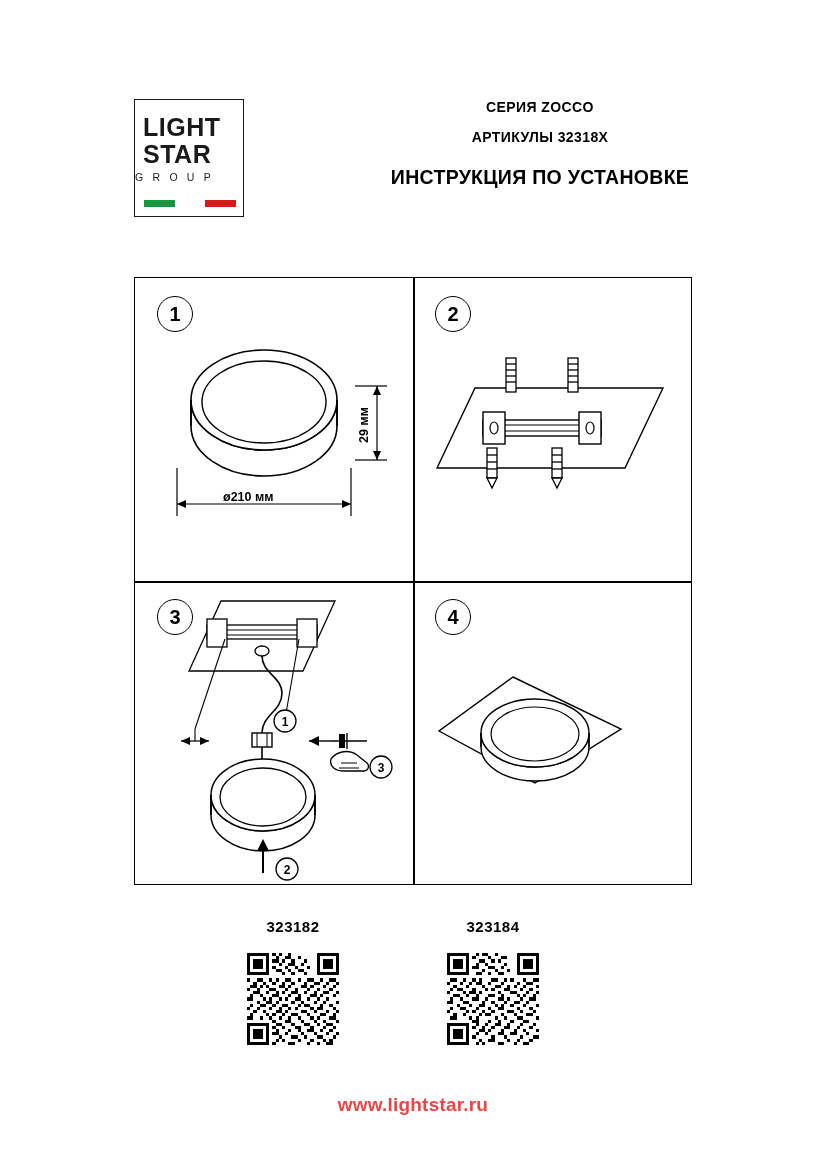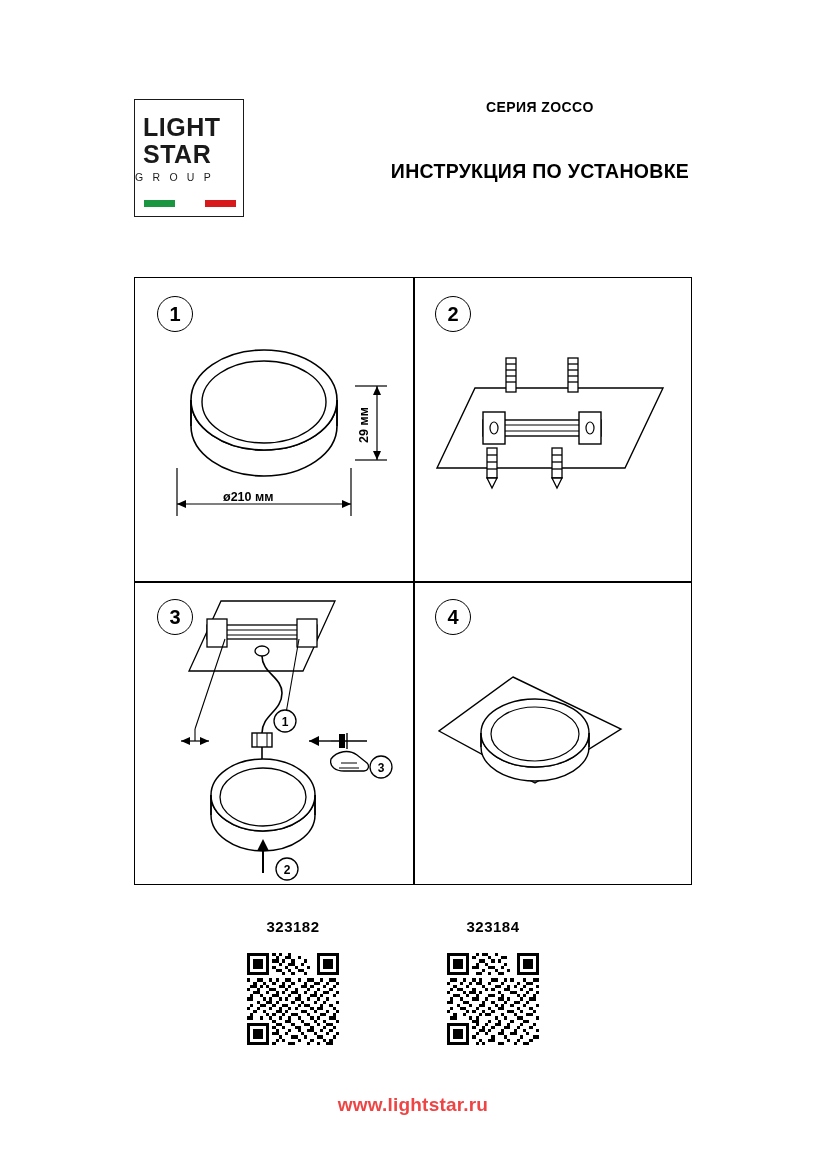--- a/index.html
+++ b/index.html
@@ -73,21 +73,21 @@
     line-height: 30px;
     color: #000;
   }
   .title-line-3, .title-line-4 {
     font-weight: bold;
     font-size: 19.5px;
     letter-spacing: 0.3px;
     line-height: 27px;
     color: #000;
   }
-  .title-line-3 { margin-top: 36px; text-align: center; }
+  .title-line-3 { margin-top: 12px; text-align: center; }
 
   
   .grid {
     position: absolute;
     left: 134px;
     top: 277px;
     width: 558px;
     height: 608px;
     border: 1.6px solid #000;
     box-sizing: border-box;
@@ -202,20 +202,21 @@
     <div class="logo-group">G R O U P</div>
     <div class="flag">
       <i style="background:#1a9641"></i>
         <i style="background:#ffffff"></i>
         <i style="background:#d7191c"></i>
     </div>
   </div>
 
   <div class="title-block">
     <div class="title-line-1">СЕРИЯ ZOCCO</div>
+    <div class="title-line-2">АРТИКУЛЫ 32318X</div>
     <div class="title-line-3">ИНСТРУКЦИЯ ПО УСТАНОВКЕ</div>
   </div>
 </div>
 
 <div class="grid">
   <div class="vline"></div>
   <div class="hline"></div>
 
   <div class="panel p1">
     <div class="step-badge">1</div>

